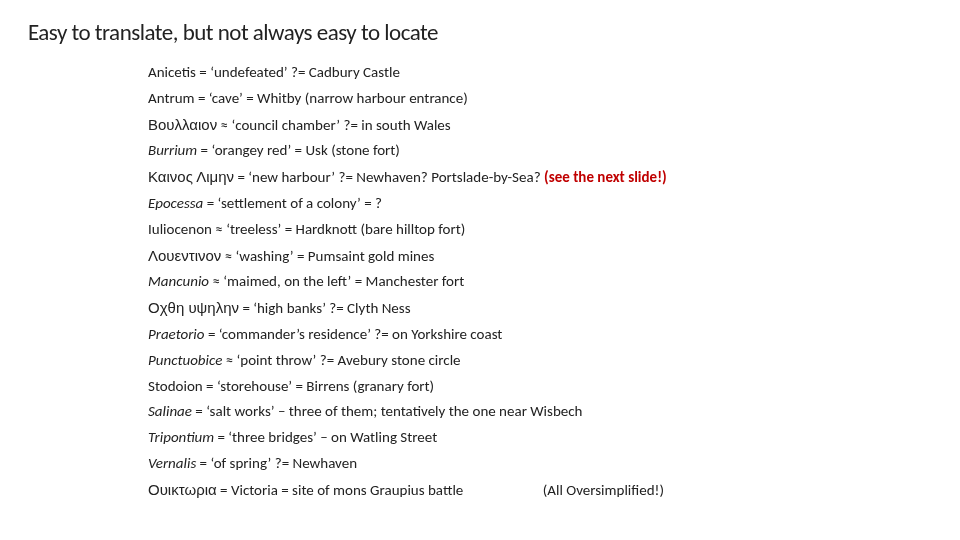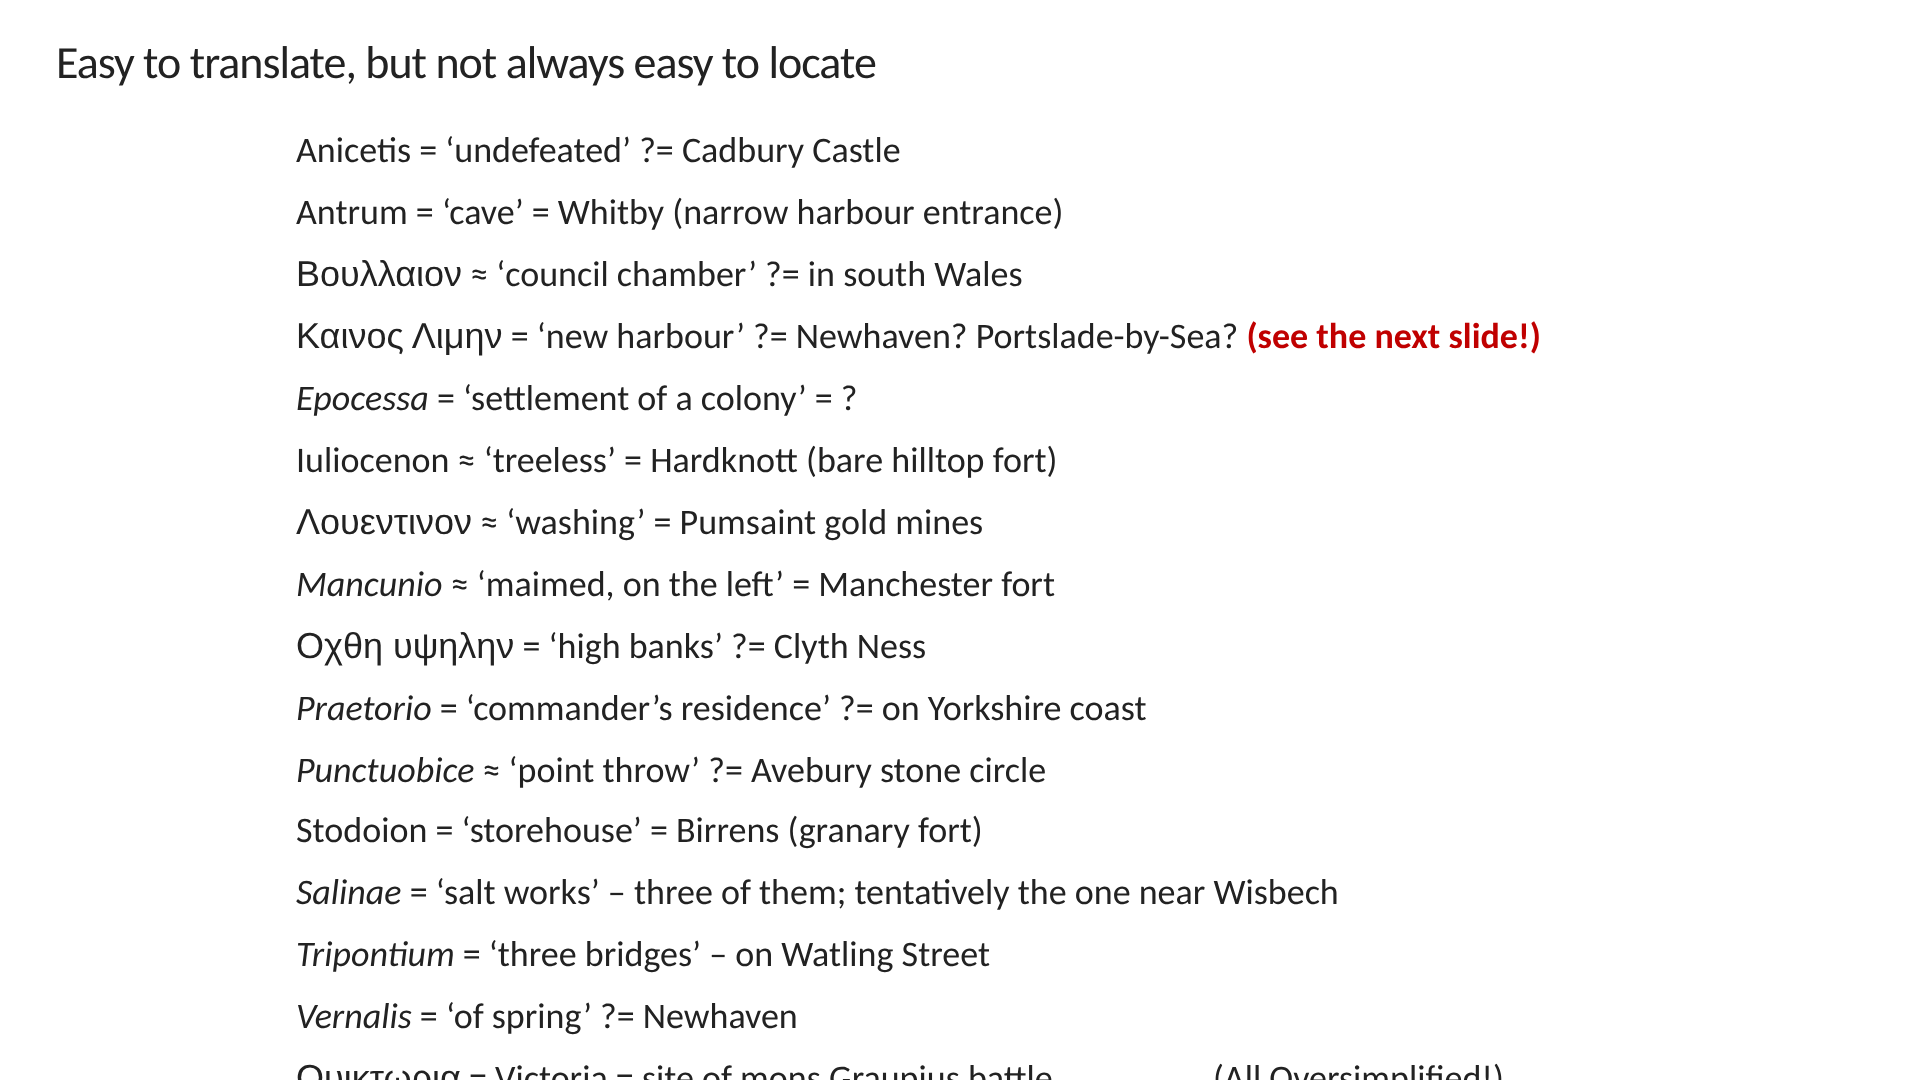--- a/index.html
+++ b/index.html
@@ -23,21 +23,21 @@
       color: #222;
       margin-bottom: 14px;
       letter-spacing: -0.5px;
     }
 
     .content {
       padding-left: 120px;
     }
 
     .entry {
-      font-size: 18px;
+      font-size: 15px;
       line-height: 1.72;
       color: #222;
     }
 
     .highlight {
       color: #c00000;
       font-weight: bold;
     }
 
     .right-note {
@@ -47,20 +47,21 @@
   </style>
 </head>
 <body>
 
 <h1>Easy to translate, but not always easy to locate</h1>
 
 <div class="content" id="entries-container">
 <div class="entry"><span>Anicetis</span><span> = ‘undefeated’  ?= Cadbury Castle</span></div>
     <div class="entry"><span>Antrum</span><span> = ‘cave’  =  Whitby (narrow harbour entrance)</span></div>
     <div class="entry"><span style="font-style: normal; font-family: Arial, sans-serif;">Βουλλαιον</span><span> ≈ ‘council chamber’  ?=  in south Wales</span></div>
+    <div class="entry"><span style="font-style: italic;">Burrium</span><span> = ‘orangey red’  =  Usk (stone fort)</span></div>
     <div class="entry"><span style="font-style: normal; font-family: Arial, sans-serif;">Καινος Λιμην</span><span> =  ‘new harbour’  ?=  Newhaven? Portslade-by-Sea?</span><span class="highlight"> (see the next slide!)</span></div>
     <div class="entry"><span style="font-style: italic;">Epocessa</span><span> =  ‘settlement of a colony’  =  ?</span></div>
     <div class="entry"><span>Iuliocenon</span><span> ≈ ‘treeless’  = Hardknott  (bare hilltop fort)</span></div>
     <div class="entry"><span style="font-style: normal; font-family: Arial, sans-serif;">Λουεντινον</span><span> ≈ ‘washing’  =  Pumsaint gold mines</span></div>
     <div class="entry"><span style="font-style: italic;">Mancunio</span><span> ≈ ‘maimed, on the left’  =  Manchester fort</span></div>
     <div class="entry"><span style="font-style: normal; font-family: Arial, sans-serif;">Οχθη υψηλην</span><span> = ‘high banks’  ?=  Clyth Ness</span></div>
     <div class="entry"><span style="font-style: italic;">Praetorio</span><span> = ‘commander’s residence’  ?=  on Yorkshire coast</span></div>
     <div class="entry"><span style="font-style: italic;">Punctuobice</span><span> ≈ ‘point throw’  ?=  Avebury stone circle</span></div>
     <div class="entry"><span>Stodoion</span><span> = ‘storehouse’  =  Birrens (granary fort)</span></div>
     <div class="entry"><span style="font-style: italic;">Salinae</span><span> =  ‘salt works’ –  three of them; tentatively the one near Wisbech</span></div>

